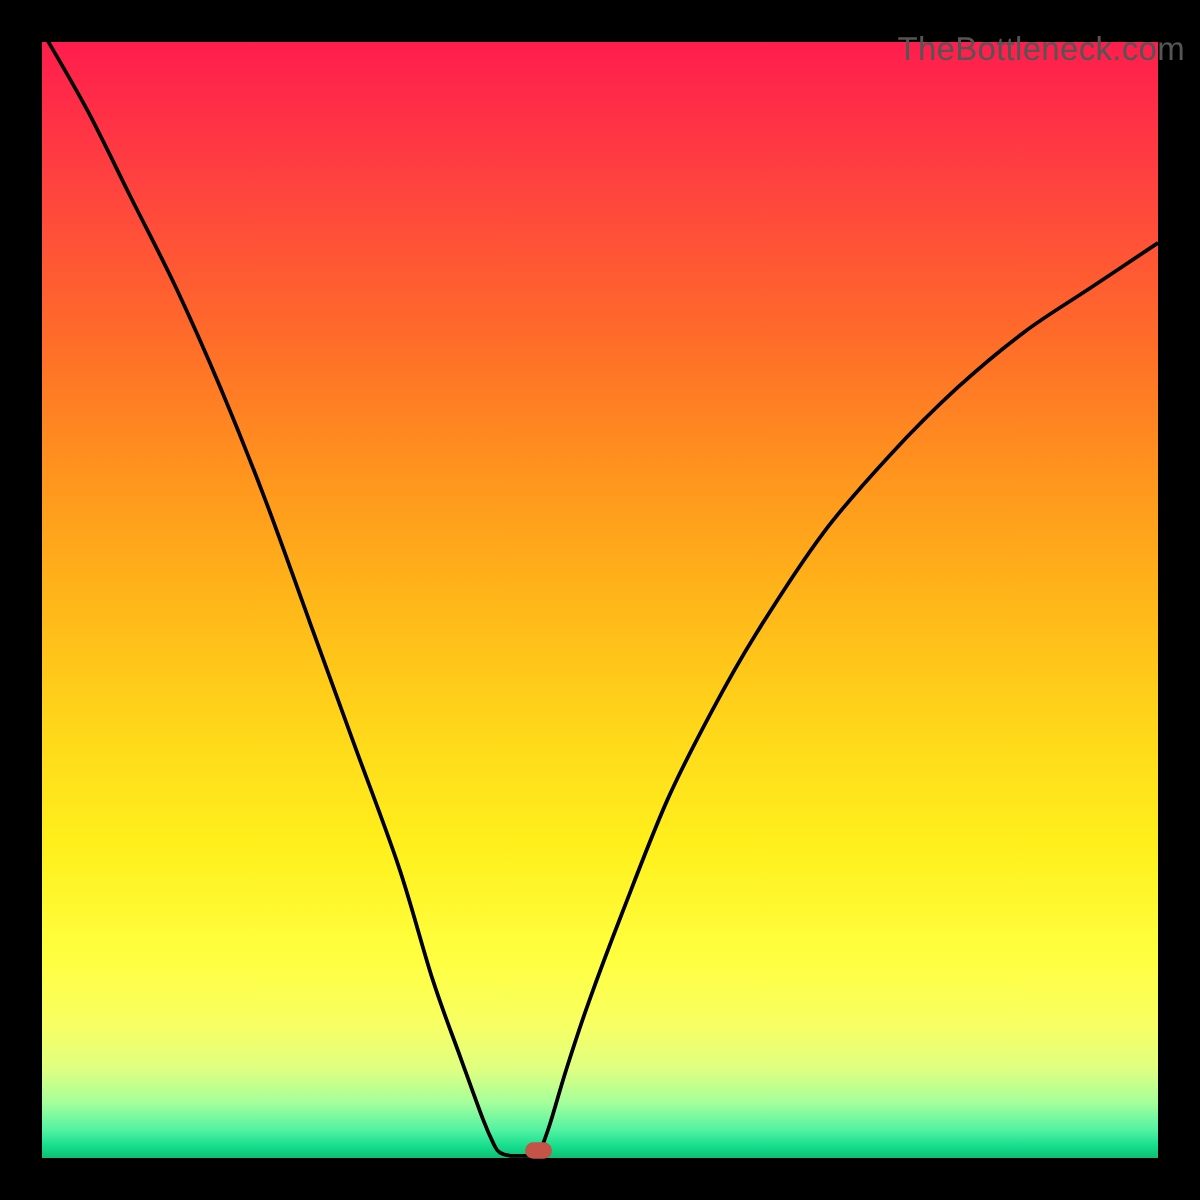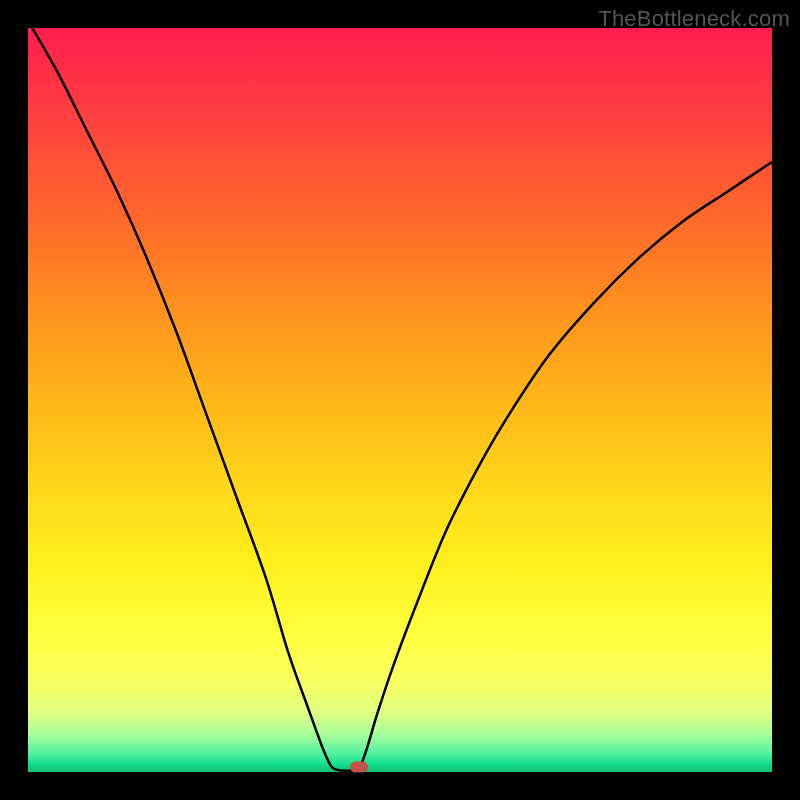--- a/index.html
+++ b/index.html
@@ -35,21 +35,21 @@
       #f8ff62 88%,
       #dfff81 92%,
       #a6ff9a 95%,
       #52f2a2 97.5%,
       #12dd8c 99%,
       #0fbf71 100%
     );
   }
   .watermark {
     position: absolute;
-    top: 6px;
+    top: 20px;
     right: 10px;
     color: #555;
     font-size: 22px;
     letter-spacing: 0.2px;
     user-select: none;
     z-index: 5;
   }
   svg.curve {
     position: absolute;
     left: 0;

